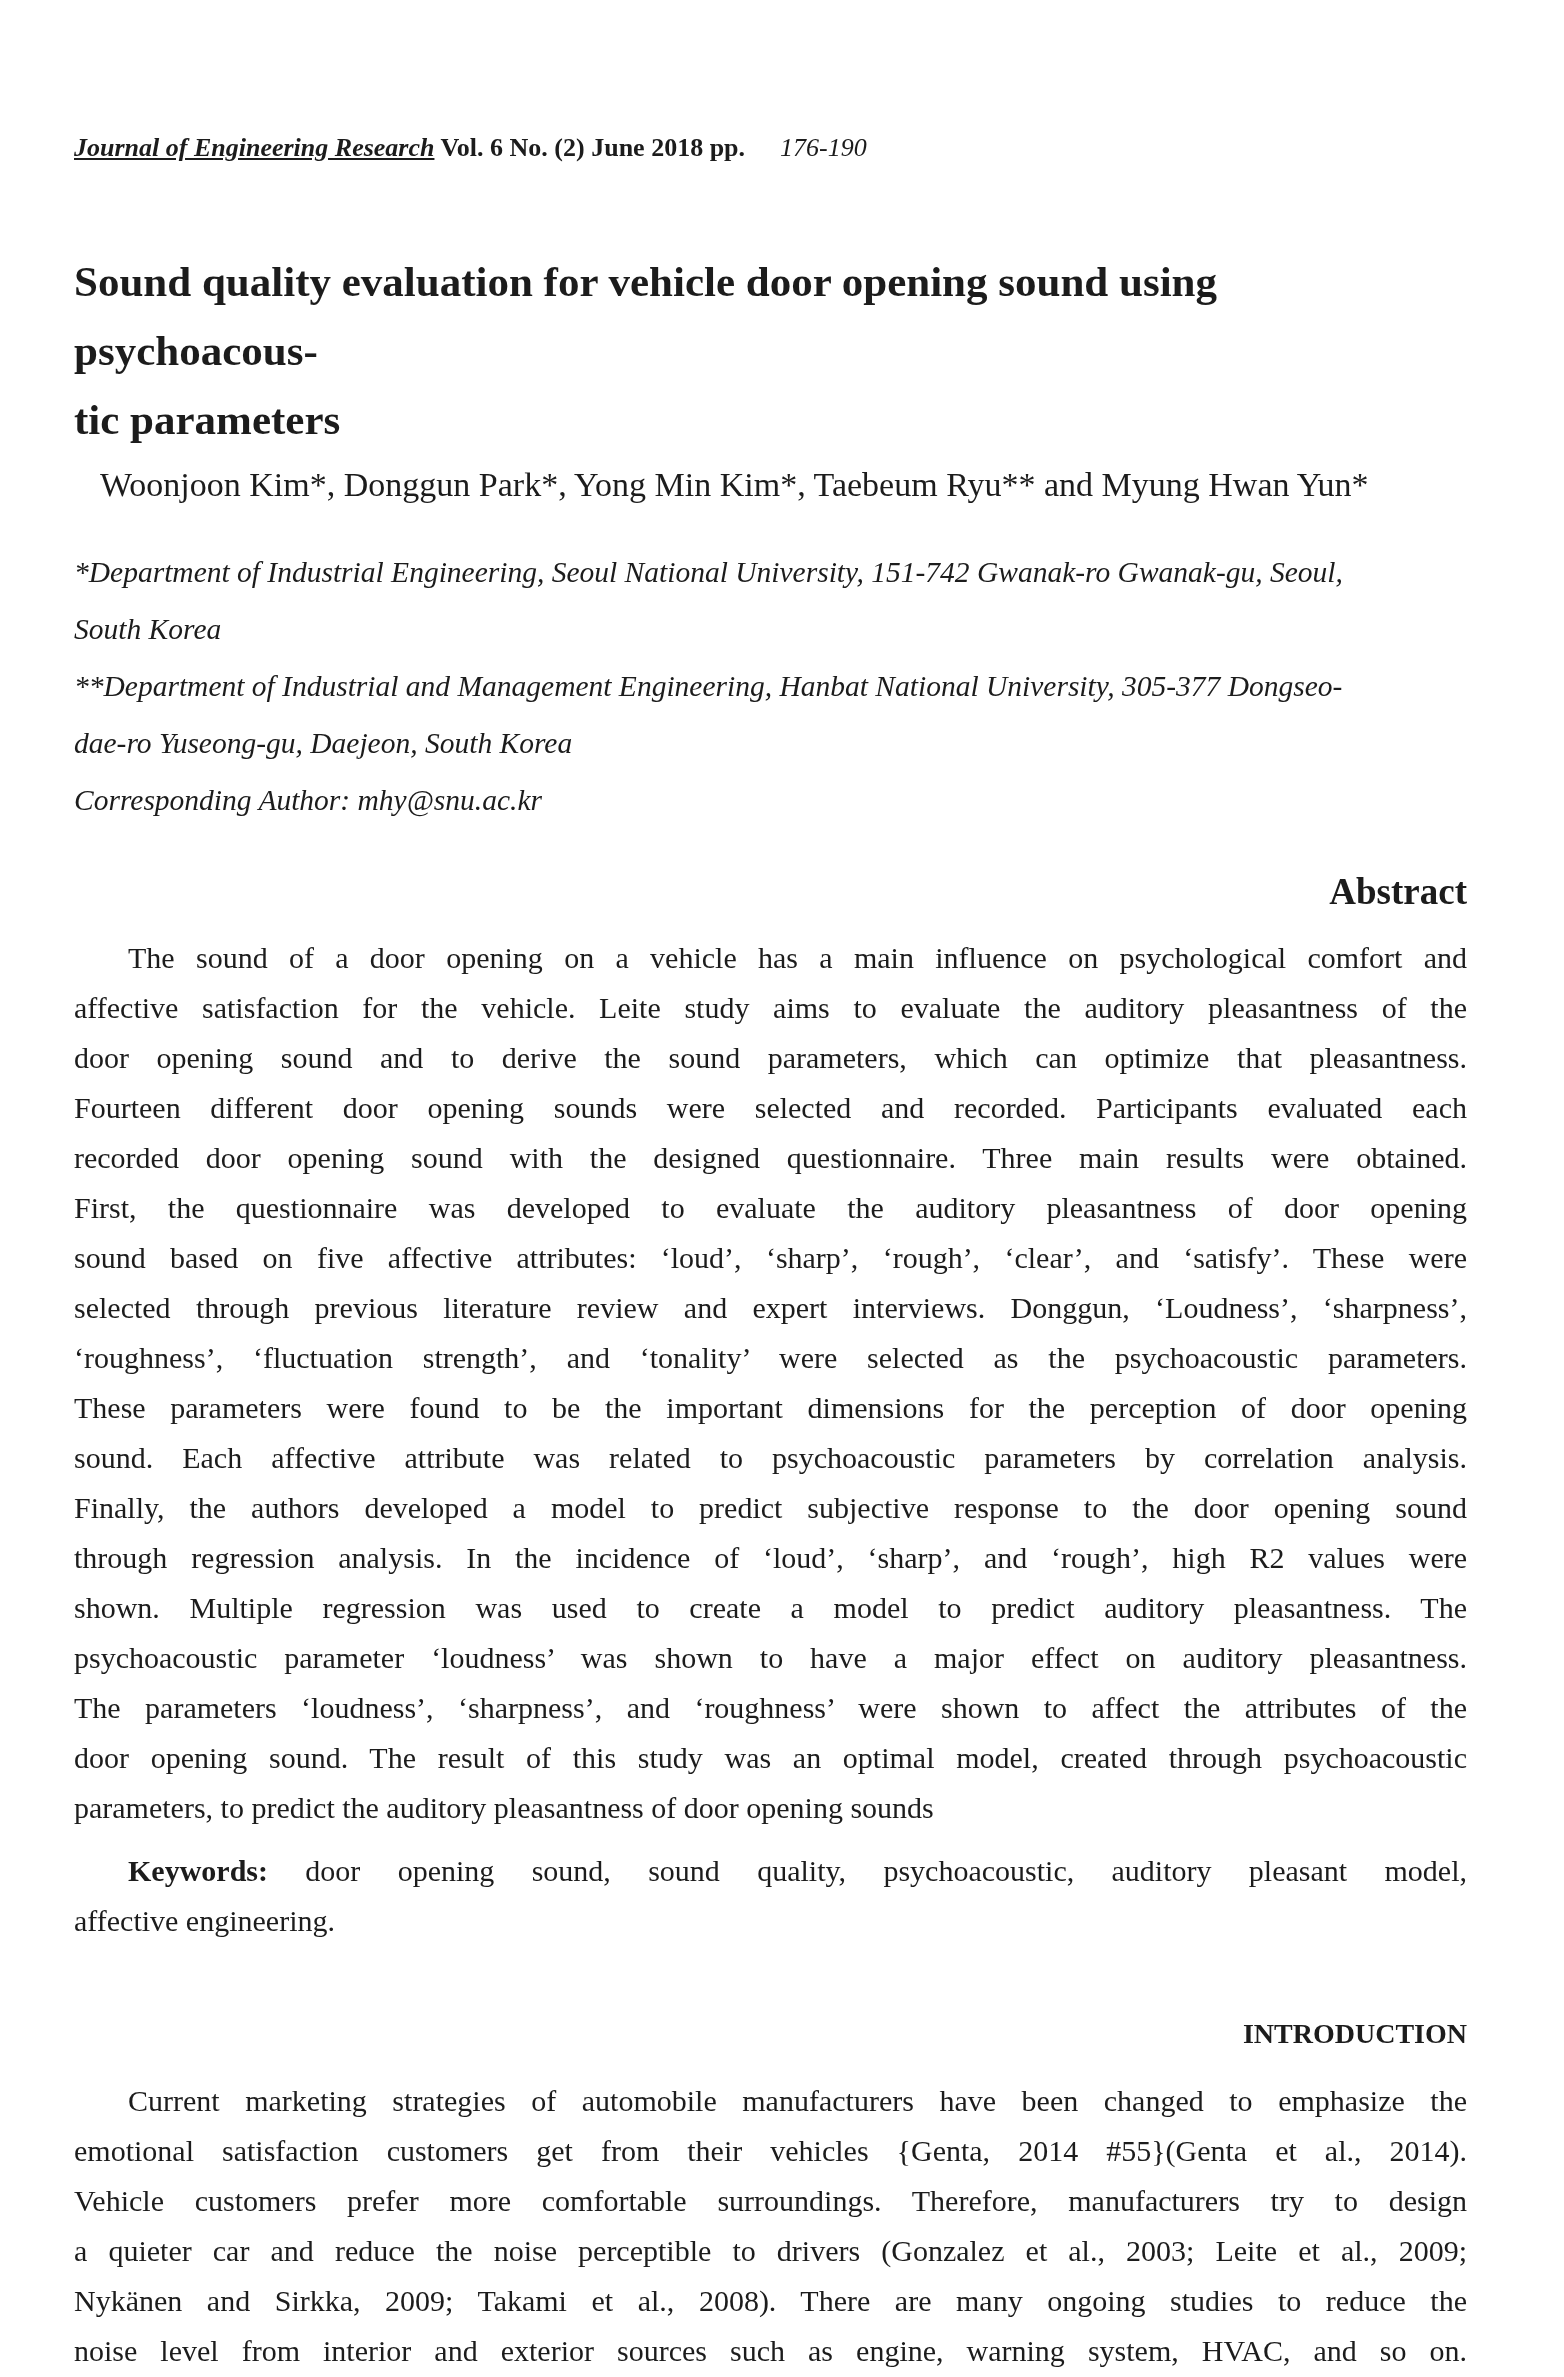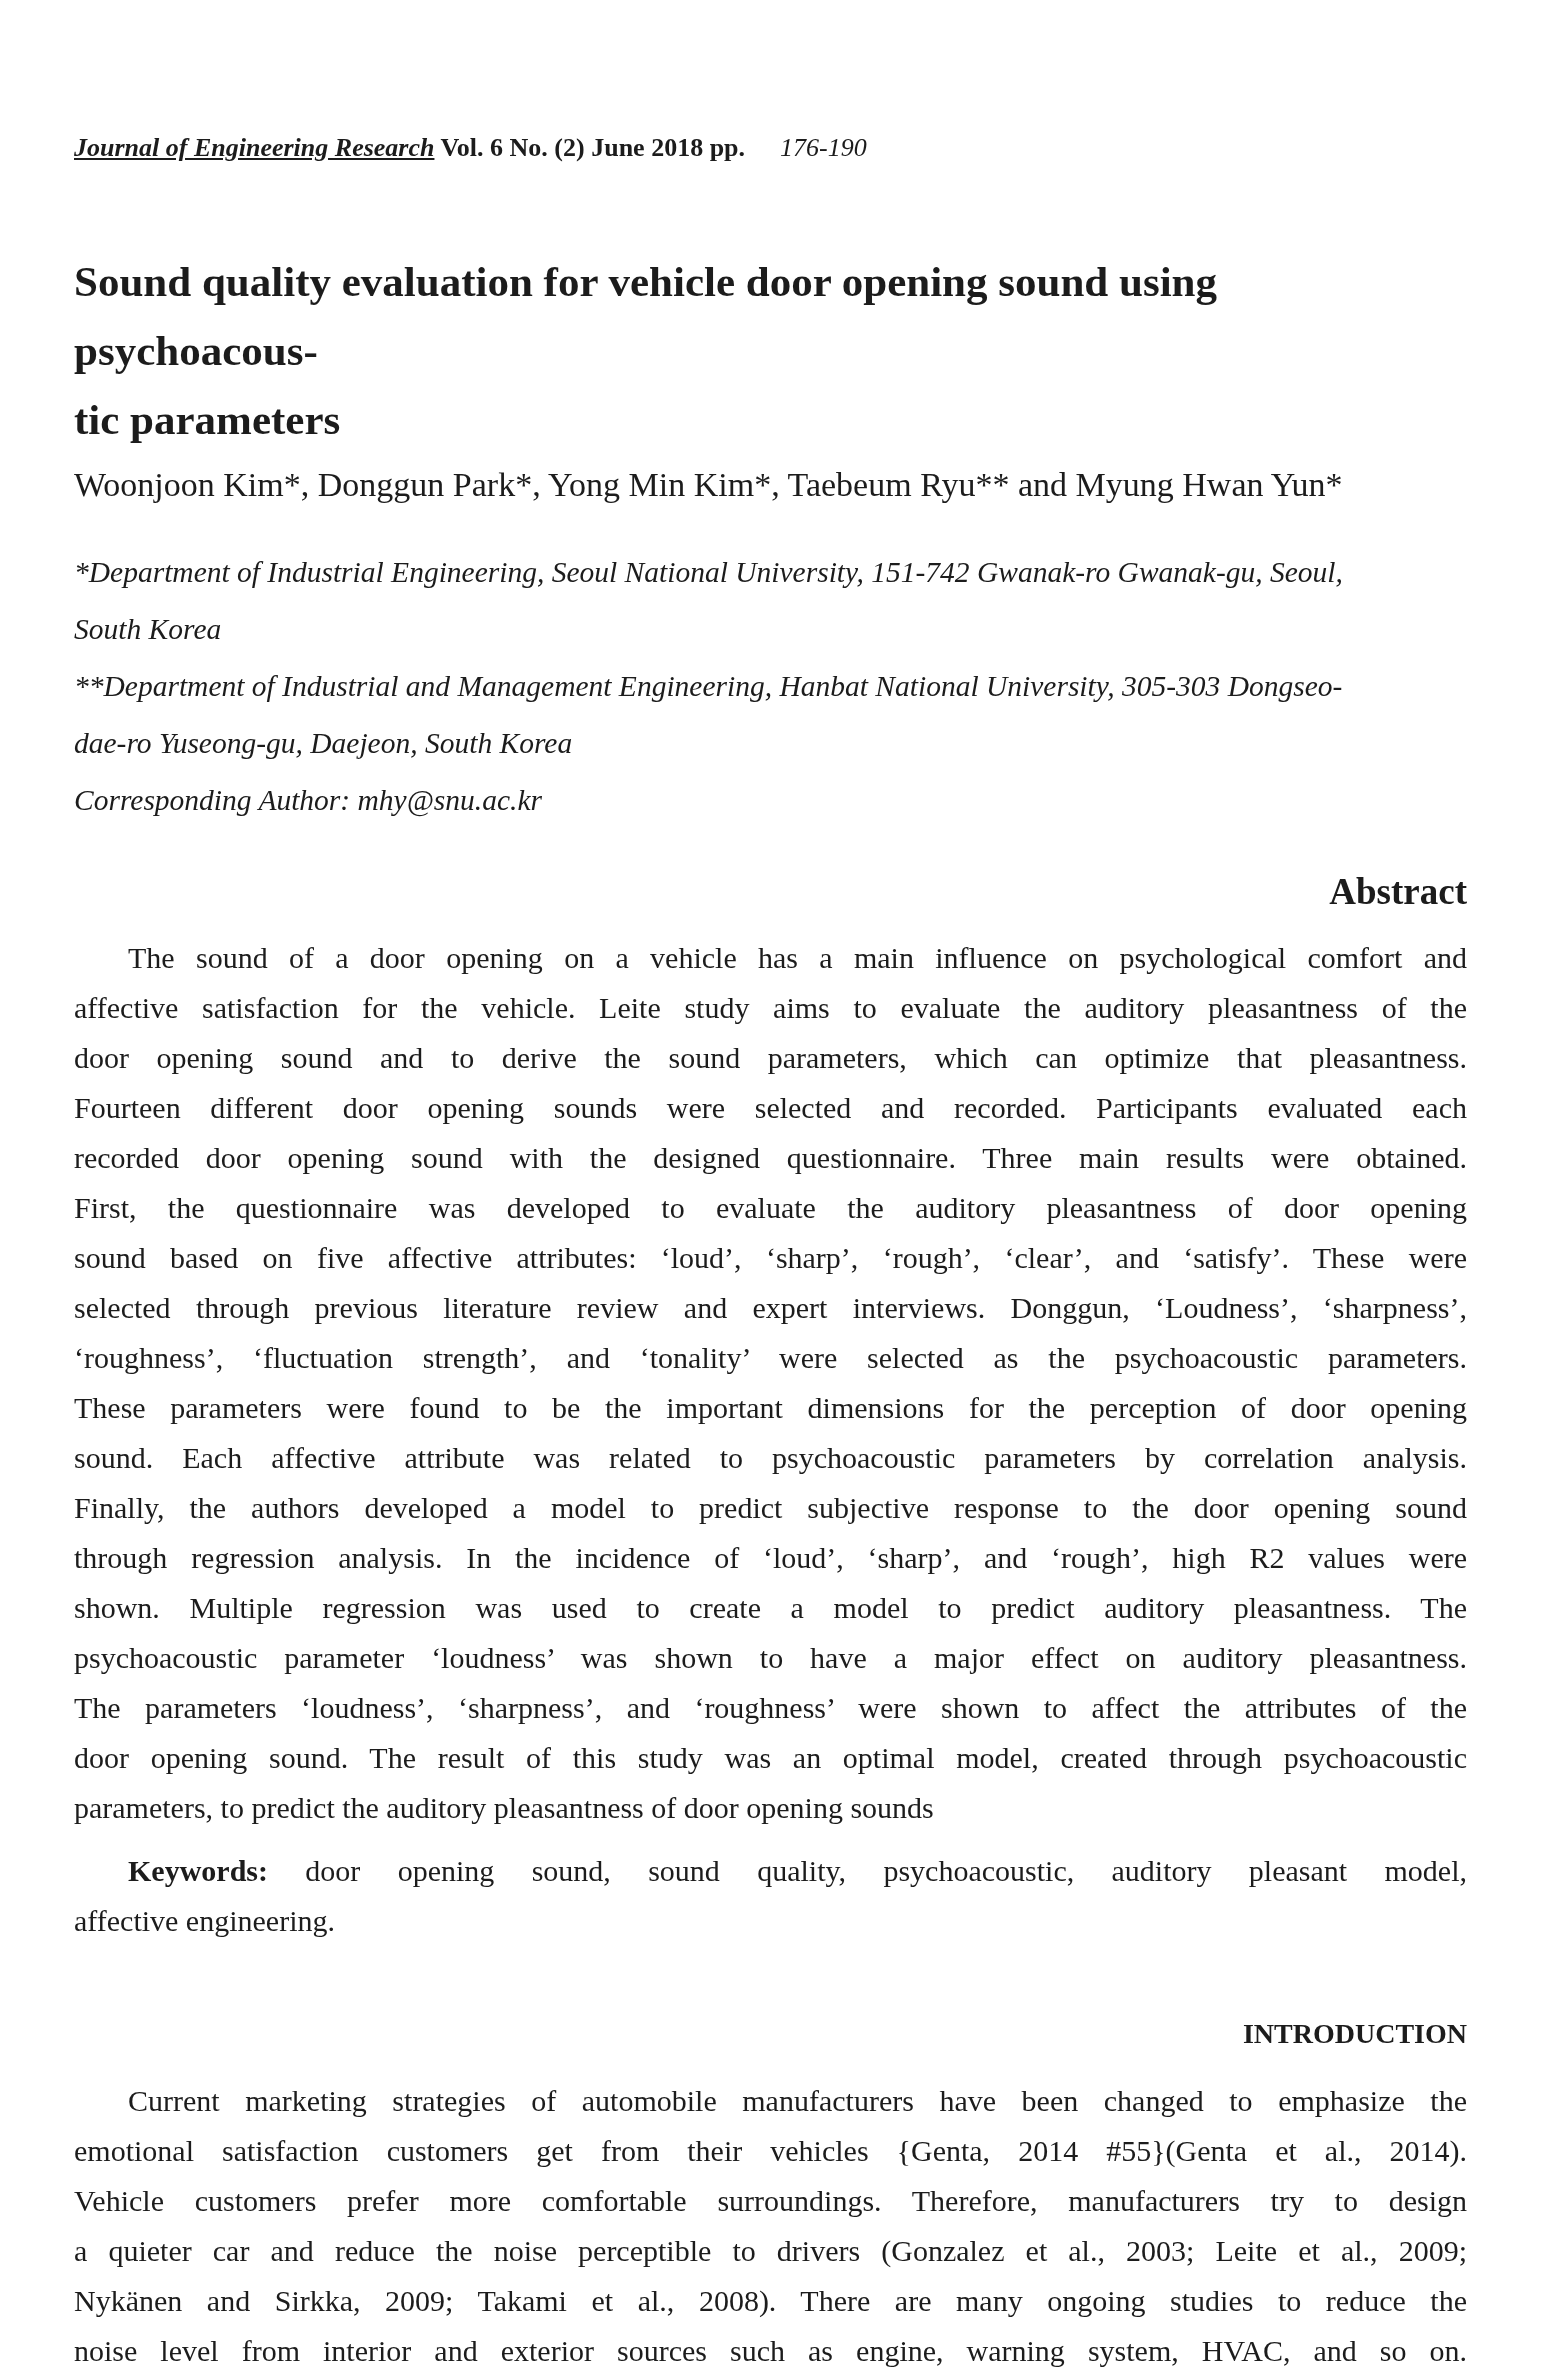--- a/index.html
+++ b/index.html
@@ -4,21 +4,21 @@
 <style>
   html, body { margin:0; padding:0; background:#ffffff; }
   body { width:1564px; height:2377px; position:relative; overflow:hidden;
          font-family:"Liberation Serif", "DejaVu Serif", serif; color:#1c1c1c; }
   .abs { position:absolute; left:74px; width:1393px; }
   .header { top:130px; font-size:26px; line-height:35px; white-space:nowrap; }
   .header .jname { font-weight:bold; font-style:italic;text-decoration:underline; }
   .header .vol { font-weight:bold; }
   .header .pages { font-style:italic; margin-left:35px; }
   .title { top:247px; font-size:43px; line-height:69px; font-weight:bold; }
-  .authors { top:460px; font-size:34px; line-height:49px; }
+  .authors { top:460px; font-size:34px; line-height:49px;margin-left:26px; }
   .affil { top:544px; font-size:29.5px; line-height:57px; font-style:italic; }
   .affil div { white-space:nowrap; }
   .section-head { text-align:right; font-weight:bold; font-size:37px; line-height:49px; }
   .abstract-head { top:867px; }
   .body-text { font-size:30px; line-height:50px; text-align:justify; }
   .body-text .line { display:block; text-align:justify; text-align-last:justify; white-space:nowrap; height:50px; }
   .body-text .line.last { text-align-last:left; }
   .body-text .line.indent { padding-left:54px; }
   .abstract-body { top:933px; }
   .keywords { top:1846px; }
@@ -36,21 +36,21 @@
 <div class="abs title">
   <div>Sound quality evaluation for vehicle door opening sound using psychoacous-</div>
   <div>tic parameters</div>
 </div>
 
 <div class="abs authors">Woonjoon Kim*, Donggun Park*, Yong Min Kim*, Taebeum Ryu** and Myung Hwan Yun*</div>
 
 <div class="abs affil">
   <div>*Department of Industrial Engineering, Seoul National University, 151-742 Gwanak-ro Gwanak-gu, Seoul,</div>
   <div>South Korea</div>
-  <div>**Department of Industrial and Management Engineering, Hanbat National University, 305-303 Dongseo-</div>
+  <div>**Department of Industrial and Management Engineering, Hanbat National University, 305-377 Dongseo-</div>
   <div>dae-ro Yuseong-gu, Daejeon, South Korea</div>
   <div>Corresponding Author: mhy@snu.ac.kr</div>
 </div>
 
 <div class="abs section-head abstract-head">Abstract</div>
 
 <div class="abs body-text abstract-body" id="abstract-body">
     <span class="line indent">The sound of a door opening on a vehicle has a main influence on psychological comfort and</span>
     <span class="line">affective satisfaction for the vehicle. Leite study aims to evaluate the auditory pleasantness of the</span>
     <span class="line">door opening sound and to derive the sound parameters, which can optimize that pleasantness.</span>

